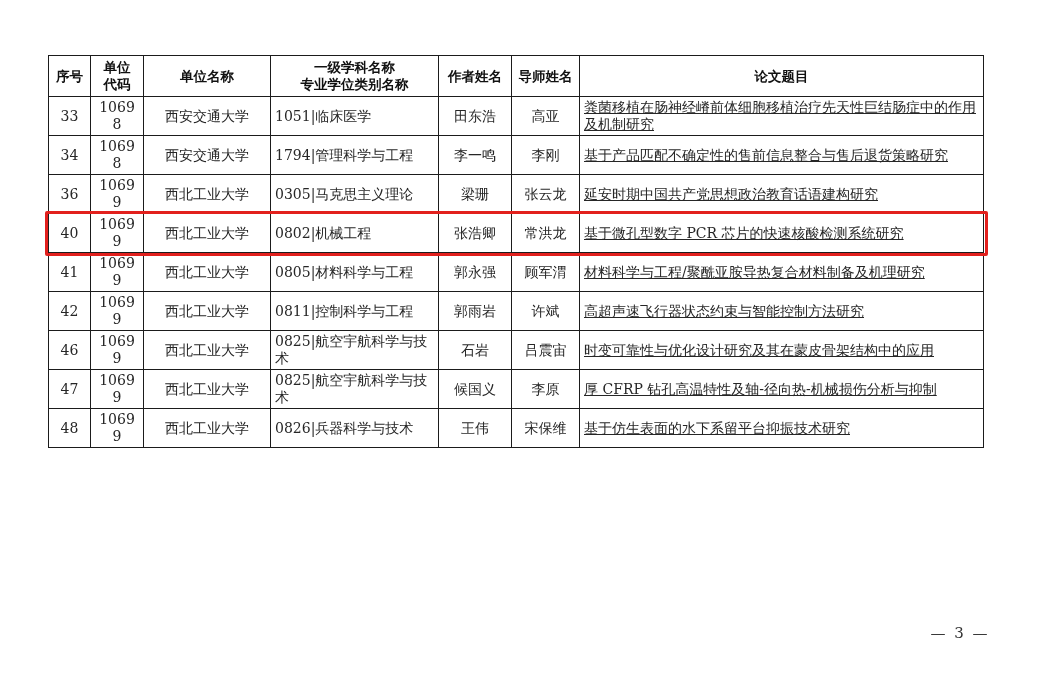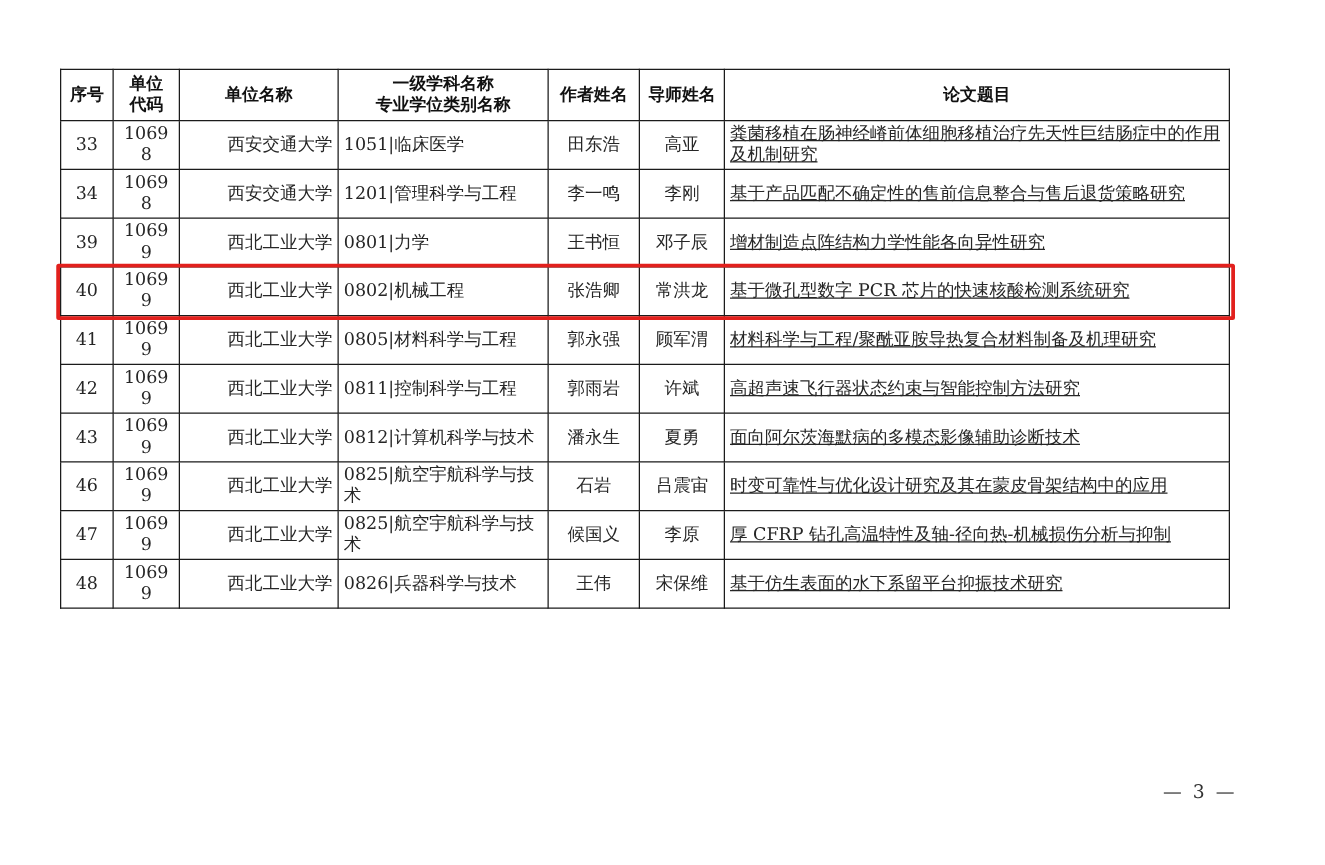--- a/index.html
+++ b/index.html
@@ -31,21 +31,21 @@
   table.thesis th {
     font-weight: bold;
     text-align: center;
     color: #111111;
     height: 36px;
     font-size: 13.5px;
     padding: 2px 2px;
   }
   table.thesis tr { height: 28px; }
   td.col-no, td.col-code, td.col-author, td.col-advisor { text-align: center; }
-  td.col-unit { text-align: right; padding-left: 10px; }
+  td.col-unit { text-align: center; padding-left: 10px; }
   td.col-discipline { text-align: left; padding-left: 7px; padding-right: 5px; margin-left: 22px; }
   td.col-title { text-align: left; padding-left: 8px; padding-right: 6px; text-decoration: underline; }
   .highlight-box {
     position: absolute;
     border: 3px solid #e2201d;
     border-radius: 2px;
     pointer-events: none;
     box-sizing: border-box;
     z-index: 5;
   }
@@ -93,33 +93,33 @@
           <td class="col-unit">西安交通大学</td>
           <td class="col-discipline">1051|临床医学</td>
           <td class="col-author">田东浩</td>
           <td class="col-advisor">高亚</td>
           <td class="col-title">粪菌移植在肠神经嵴前体细胞移植治疗先天性巨结肠症中的作用及机制研究</td>
         </tr>
         <tr>
           <td class="col-no">34</td>
           <td class="col-code">10698</td>
           <td class="col-unit">西安交通大学</td>
-          <td class="col-discipline">1201|管理科学与工程</td>
+          <td class="col-discipline">1794|管理科学与工程</td>
           <td class="col-author">李一鸣</td>
           <td class="col-advisor">李刚</td>
           <td class="col-title">基于产品匹配不确定性的售前信息整合与售后退货策略研究</td>
         </tr>
         <tr>
-          <td class="col-no">39</td>
+          <td class="col-no">36</td>
           <td class="col-code">10699</td>
           <td class="col-unit">西北工业大学</td>
-          <td class="col-discipline">0801|力学</td>
-          <td class="col-author">王书恒</td>
-          <td class="col-advisor">邓子辰</td>
-          <td class="col-title">增材制造点阵结构力学性能各向异性研究</td>
+          <td class="col-discipline">0305|马克思主义理论</td>
+          <td class="col-author">梁珊</td>
+          <td class="col-advisor">张云龙</td>
+          <td class="col-title">延安时期中国共产党思想政治教育话语建构研究</td>
         </tr>
         <tr>
           <td class="col-no">40</td>
           <td class="col-code">10699</td>
           <td class="col-unit">西北工业大学</td>
           <td class="col-discipline">0802|机械工程</td>
           <td class="col-author">张浩卿</td>
           <td class="col-advisor">常洪龙</td>
           <td class="col-title">基于微孔型数字 PCR 芯片的快速核酸检测系统研究</td>
         </tr>
@@ -133,29 +133,20 @@
           <td class="col-title">材料科学与工程/聚酰亚胺导热复合材料制备及机理研究</td>
         </tr>
         <tr>
           <td class="col-no">42</td>
           <td class="col-code">10699</td>
           <td class="col-unit">西北工业大学</td>
           <td class="col-discipline">0811|控制科学与工程</td>
           <td class="col-author">郭雨岩</td>
           <td class="col-advisor">许斌</td>
           <td class="col-title">高超声速飞行器状态约束与智能控制方法研究</td>
-        </tr>
-        <tr>
-          <td class="col-no">43</td>
-          <td class="col-code">10699</td>
-          <td class="col-unit">西北工业大学</td>
-          <td class="col-discipline">0812|计算机科学与技术</td>
-          <td class="col-author">潘永生</td>
-          <td class="col-advisor">夏勇</td>
-          <td class="col-title">面向阿尔茨海默病的多模态影像辅助诊断技术</td>
         </tr>
         <tr>
           <td class="col-no">46</td>
           <td class="col-code">10699</td>
           <td class="col-unit">西北工业大学</td>
           <td class="col-discipline">0825|航空宇航科学与技术</td>
           <td class="col-author">石岩</td>
           <td class="col-advisor">吕震宙</td>
           <td class="col-title">时变可靠性与优化设计研究及其在蒙皮骨架结构中的应用</td>
         </tr>

